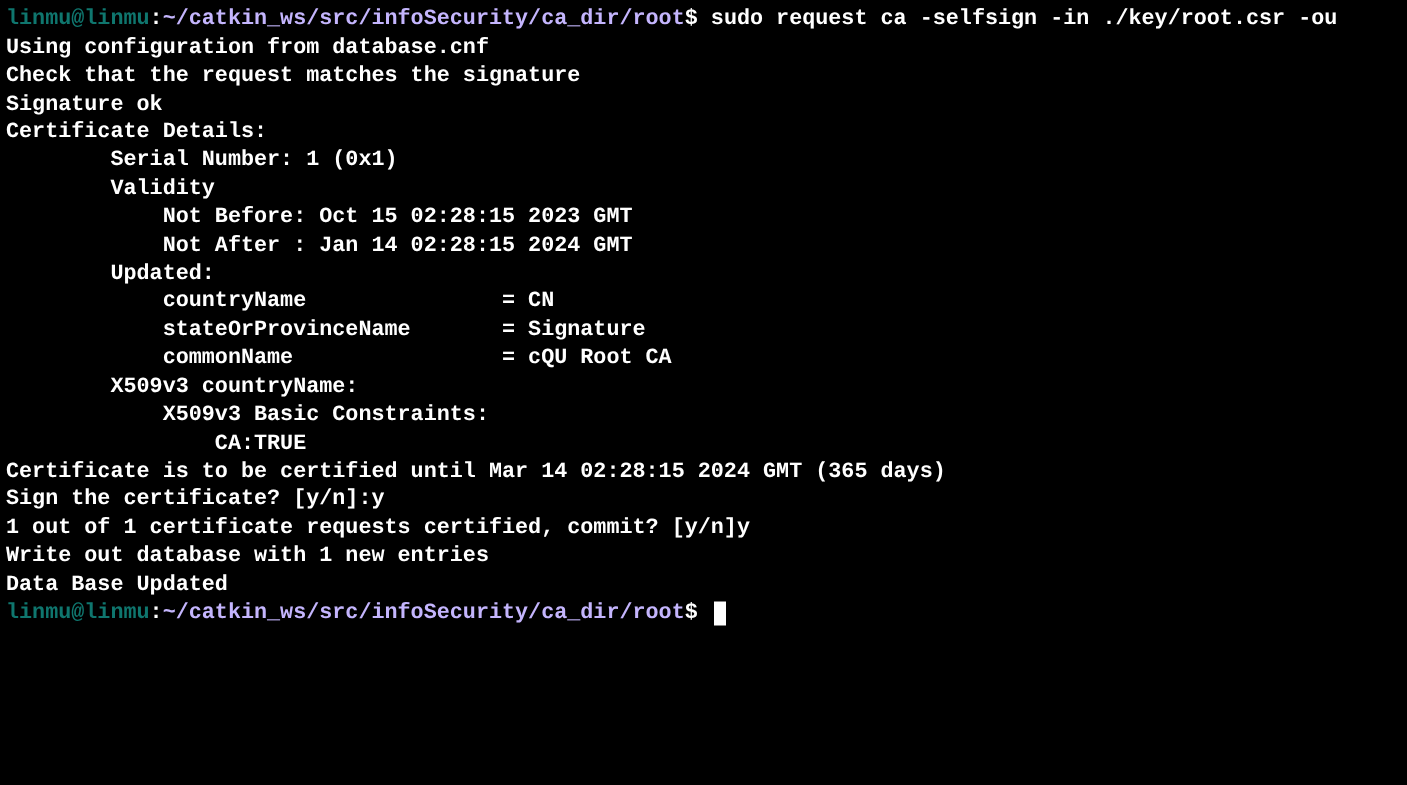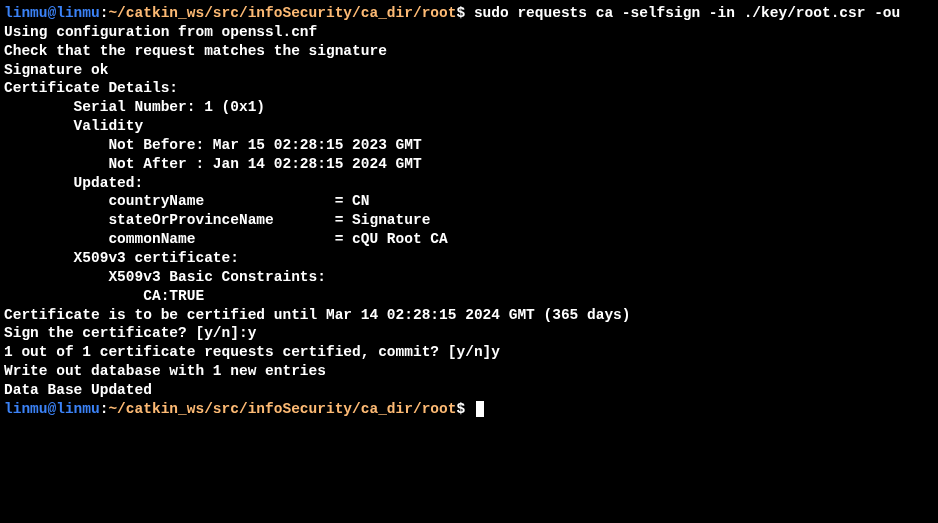--- a/index.html
+++ b/index.html
@@ -16,24 +16,24 @@
       padding: 4px;
       width: 938px;
       height: 523px;
       overflow: hidden;
       font-weight: bold;
     }
     .line {
       white-space: pre;
     }
     .user {
-      color: #3b82f6;
+      color: #0f766e;
     }
     .path {
-      color: #fdba74;
+      color: #c4b5fd;
     }
     .dollar {
       color: #ffffff;
     }
     .cmd {
       color: #ffffff;
     }
     .output {
       color: #ffffff;
     }
@@ -43,34 +43,34 @@
       height: 16px;
       background-color: #ffffff;
       vertical-align: text-bottom;
       margin-left: 2px;
     }
   </style>
 </head>
 <body>
 
 <div>
-  <div class="line"><span class="user">linmu@linmu</span><span class="output">:</span><span class="path">~/catkin_ws/src/infoSecurity/ca_dir/root</span><span class="dollar">$</span><span class="cmd"> sudo requests ca -selfsign -in ./key/root.csr -ou</span></div>
-  <div class="line output">Using configuration from openssl.cnf</div>
+  <div class="line"><span class="user">linmu@linmu</span><span class="output">:</span><span class="path">~/catkin_ws/src/infoSecurity/ca_dir/root</span><span class="dollar">$</span><span class="cmd"> sudo request ca -selfsign -in ./key/root.csr -ou</span></div>
+  <div class="line output">Using configuration from database.cnf</div>
   <div class="line output">Check that the request matches the signature</div>
   <div class="line output">Signature ok</div>
   <div class="line output">Certificate Details:</div>
   <div class="line output">        Serial Number: 1 (0x1)</div>
   <div class="line output">        Validity</div>
-  <div class="line output">            Not Before: Mar 15 02:28:15 2023 GMT</div>
+  <div class="line output">            Not Before: Oct 15 02:28:15 2023 GMT</div>
   <div class="line output">            Not After : Jan 14 02:28:15 2024 GMT</div>
   <div class="line output">        Updated:</div>
   <div class="line output">            countryName               = CN</div>
   <div class="line output">            stateOrProvinceName       = Signature</div>
   <div class="line output">            commonName                = cQU Root CA</div>
-  <div class="line output">        X509v3 certificate:</div>
+  <div class="line output">        X509v3 countryName:</div>
   <div class="line output">            X509v3 Basic Constraints:</div>
   <div class="line output">                CA:TRUE</div>
   <div class="line output">Certificate is to be certified until Mar 14 02:28:15 2024 GMT (365 days)</div>
   <div class="line output">Sign the certificate? [y/n]:y</div>
   <div class="line output"></div>
   <div class="line output"></div>
   <div class="line output">1 out of 1 certificate requests certified, commit? [y/n]y</div>
   <div class="line output">Write out database with 1 new entries</div>
   <div class="line output">Data Base Updated</div>
   <div class="line"><span class="user">linmu@linmu</span><span class="output">:</span><span class="path">~/catkin_ws/src/infoSecurity/ca_dir/root</span><span class="dollar">$</span> <span class="cursor"></span></div>

